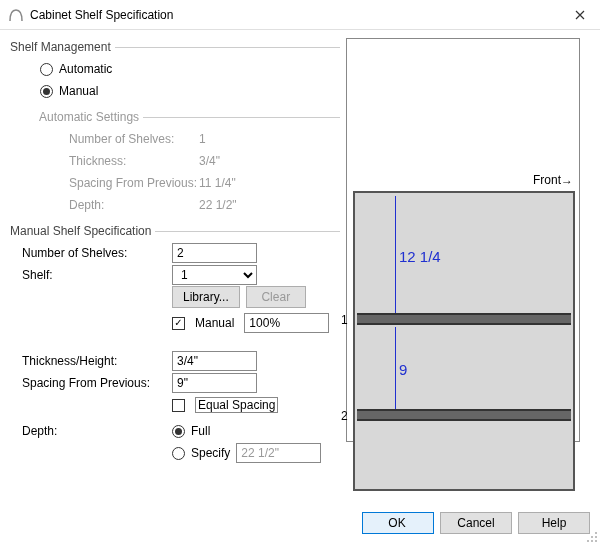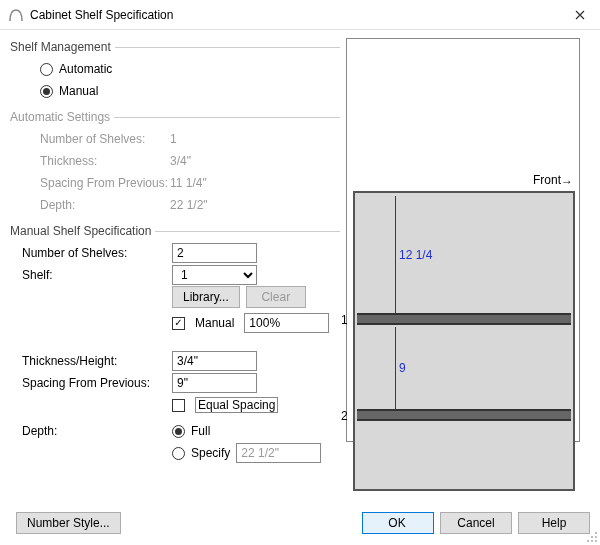--- a/index.html
+++ b/index.html
@@ -27,21 +27,21 @@
 .btn.disabled { color: #999; }
 .manual .row { margin-left: 12px; }
 .manual .row .lbl { width: 150px; text-align: left; }
 .manual .controls { margin-left: 162px; display: flex; align-items: center; gap: 6px; margin-bottom: 4px; min-height: 22px; }
 .preview { width: 234px; height: 404px; border: 1px solid #888; position: relative; background: #fff; }
 .preview .front-lbl { position: absolute; top: 134px; right: 6px; font-size: 12px; }
 .cabinet { position: absolute; top: 152px; left: 6px; width: 222px; height: 300px; border: 2px solid #555; background: #d8d8d8; }
 .shelf { position: absolute; left: 2px; right: 2px; height: 12px; background: #666; border-top: 2px solid #333; border-bottom: 2px solid #333; }
 .shelf-num { position: absolute; left: -16px; font-size: 12px; }
 .dim-line { position: absolute; width: 1px; background: #2030d0; left: 40px; }
-.dim-txt { position: absolute; color: #2030d0; font-size: 12px; }
+.dim-txt { position: absolute; color: #2030d0; font-size: 15px; }
 .footer { height: 36px; display: flex; align-items: center; padding: 0 10px; }
 .footer .spacer { flex: 1; }
 .footer .btn { width: 72px; margin-left: 6px; }
 .btn.primary { border: 1px solid #0078d7; background: #e5f1fb; padding-left: 8px; }
 .resize { position: absolute; right: 2px; bottom: 2px; width: 12px; height: 12px; }
 .boxed { border: 1px solid #888; padding: 0 2px; }
 </style>
 </head>
 <body>
 
@@ -67,21 +67,21 @@
     </div>
     <div class="row">
       <span class="radio"></span>
       <span>Automatic</span>
     </div>
     <div class="row">
       <span class="radio checked"></span>
       <span>Manual</span>
     </div>
 
-    <div class="disabled" style="margin-top:8px;">
+    <div class="disabled" style="margin-top:8px;margin-left:29px;">
       <div class="group-head">
         <span>Automatic Settings</span>
           <div class="line"></div>
       </div>
       <div class="row">
         <span class="lbl">Number of Shelves:</span>
         <span class="val">1</span>
       </div>
       <div class="row">
         <span class="lbl">Thickness:</span>
@@ -163,21 +163,20 @@
         <div class="dim-txt" style="top:168px;left:44px;">9</div>
         <div class="shelf" style="top:216px;">
           <span class="shelf-num" style="top:-2px;">2</span>
         </div>
       </div>
     </div>
   </div>
 </div>
 
 <div class="footer">
-  <button class="btn" style="width:auto;">Number Style...</button>
   <div class="spacer"></div>
   <button class="btn primary">OK</button>
   <button class="btn">Cancel</button>
   <button class="btn">Help</button>
 </div>
 
 <div class="resize">
   <svg width="12" height="12" viewBox="0 0 12 12">
     <circle cx="10" cy="2" r="1" fill="#aaa"></circle>
       <circle cx="6" cy="6" r="1" fill="#aaa"></circle>

